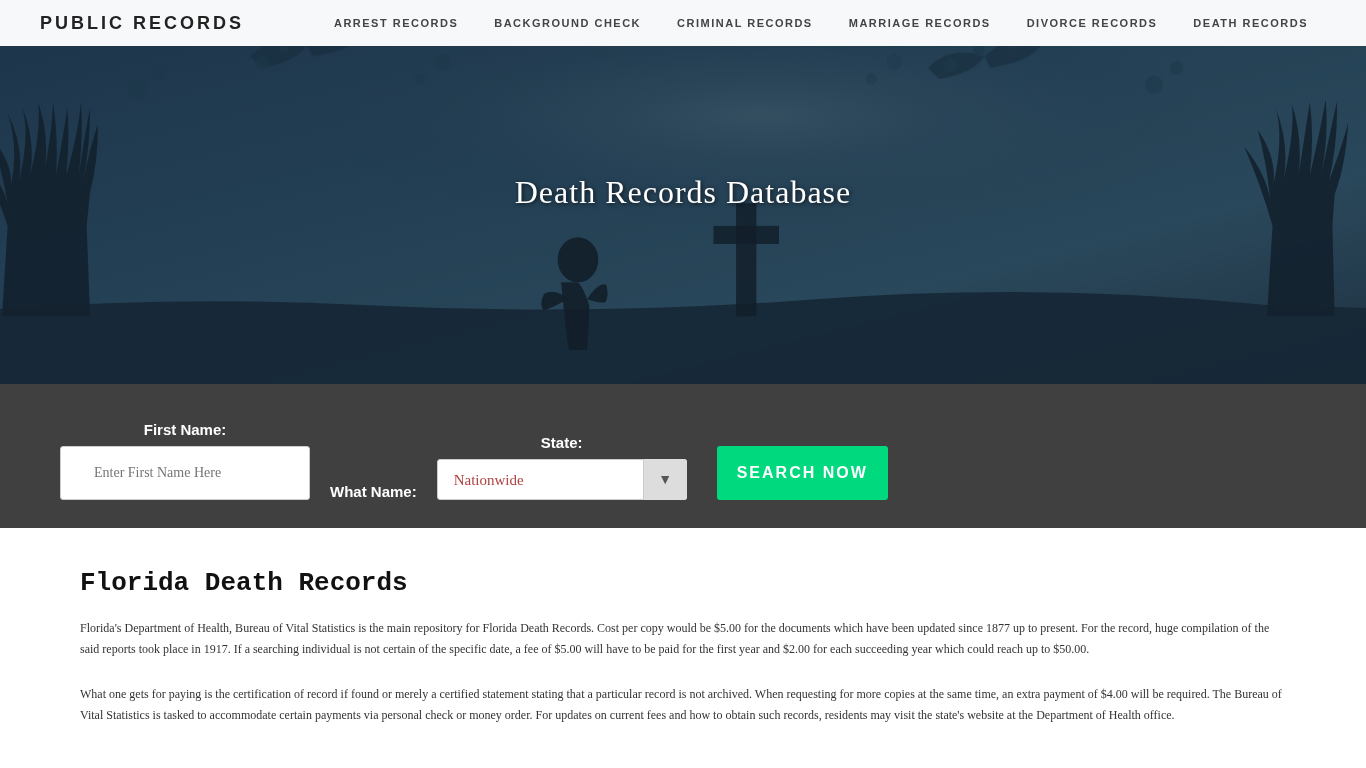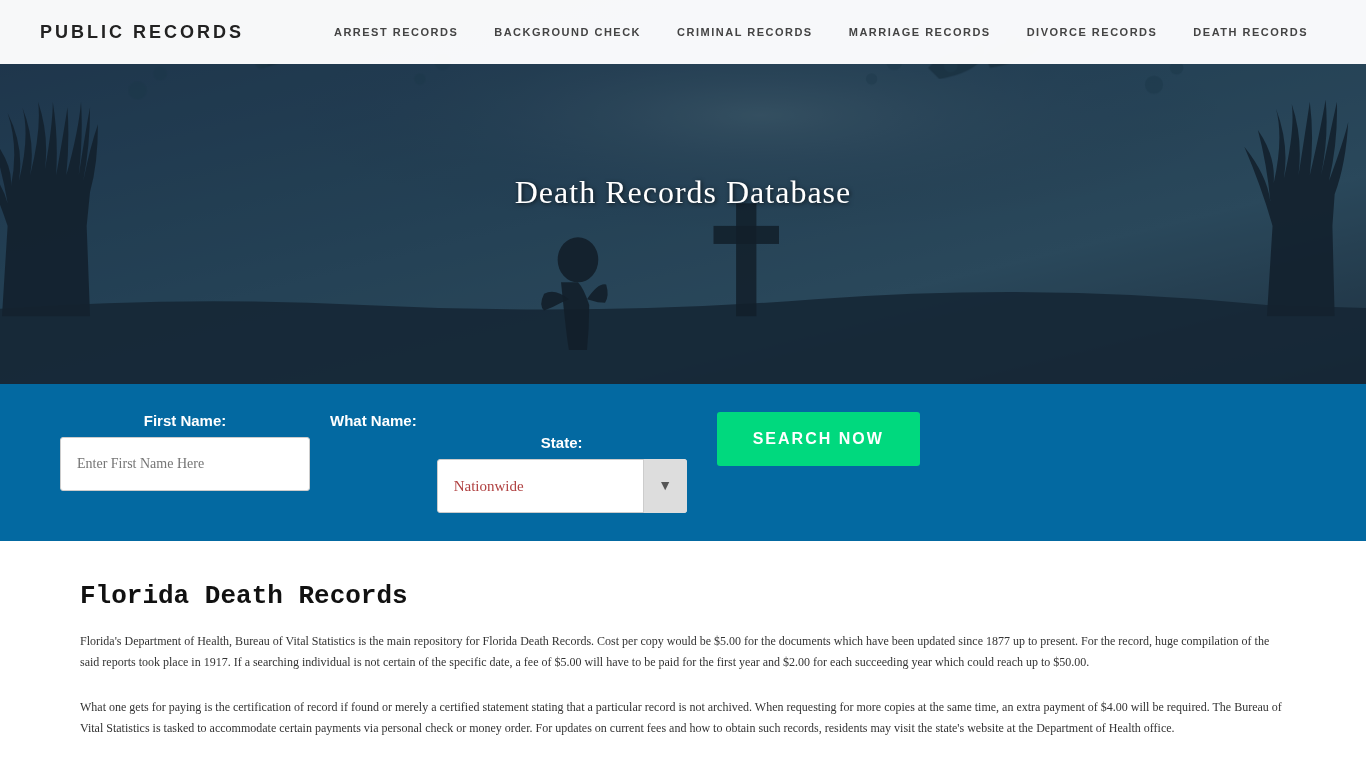--- a/index.html
+++ b/index.html
@@ -7,21 +7,21 @@
 
     
     nav {
       position: absolute;
       top: 0; left: 0; right: 0;
       z-index: 10;
       display: flex;
       align-items: center;
       justify-content: space-between;
       padding: 0 40px;
-      height: 64px;
+      height: 46px;
       background: rgba(255,255,255,0.97);
     }
     .nav-logo {
       font-family: 'Arial', sans-serif;
       font-size: 18px;
       font-weight: 700;
       letter-spacing: 3px;
       color: #222;
       text-transform: uppercase;
     }
@@ -74,43 +74,44 @@
       color: #fff;
       font-family: 'Georgia', serif;
       font-size: 32px;
       font-weight: 400;
       text-shadow: 1px 1px 4px rgba(0,0,0,0.7);
       letter-spacing: 1px;
     }
 
     
     .search-section {
-      background: #0369a1;
+      background: #404040;
       padding: 28px 60px;
       display: flex;
+      align-items: flex-end;
       gap: 20px;
     }
     .search-field {
       display: flex;
       flex-direction: column;
       gap: 8px;
     }
     .search-field label {
       font-family: 'Arial', sans-serif;
       font-size: 15px;
       font-weight: 600;
       color: #fff;
       text-align: center;
     }
     .search-field input {
       width: 250px;
       height: 54px;
       border: 1px solid #ccc;
       border-radius: 3px;
-      padding: 0 16px;
+      padding: 0 33px;
       font-size: 14px;
       color: #bbb;
       font-family: 'Georgia', serif;
       outline: none;
       background: #fff;
     }
     .search-field-state {
       display: flex;
       flex-direction: column;
       gap: 8px;
@@ -122,21 +123,21 @@
       color: #fff;
       text-align: center;
       margin-top: 22px;
     }
     .state-select-wrapper {
       position: relative;
       width: 250px;
     }
     .state-select-wrapper select {
       width: 100%;
-      height: 54px;
+      height: 41px;
       border: 1px solid #ccc;
       border-radius: 3px;
       padding: 0 16px;
       font-size: 15px;
       color: #b04040;
       font-family: 'Georgia', serif;
       outline: none;
       background: #fff;
       appearance: none;
       cursor: pointer;
@@ -155,21 +156,21 @@
       border-left: 1px solid #ccc;
       border-radius: 0 3px 3px 0;
     }
     .state-select-arrow::after {
       content: '▼';
       font-size: 14px;
       color: #555;
     }
     .search-btn {
       height: 54px;
-      padding: 0 36px;
+      padding: 0 20px;
       background: #00d97e;
       color: #fff;
       font-family: 'Arial', sans-serif;
       font-size: 16px;
       font-weight: 700;
       letter-spacing: 2px;
       text-transform: uppercase;
       border: none;
       border-radius: 3px;
       cursor: pointer;

